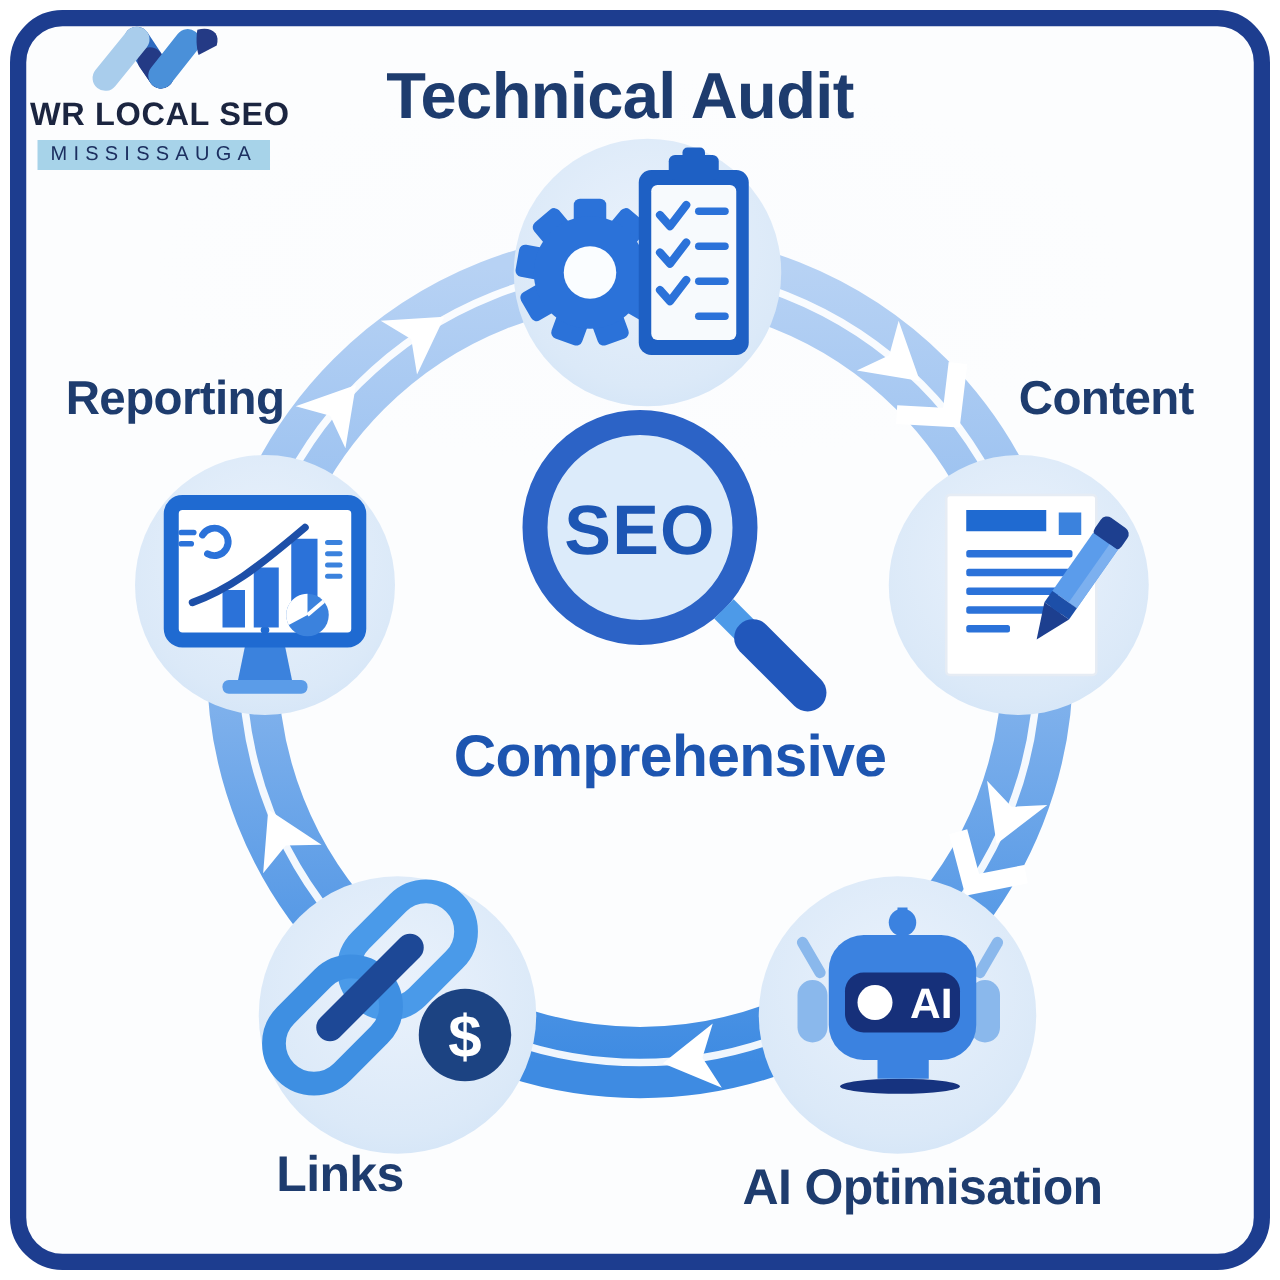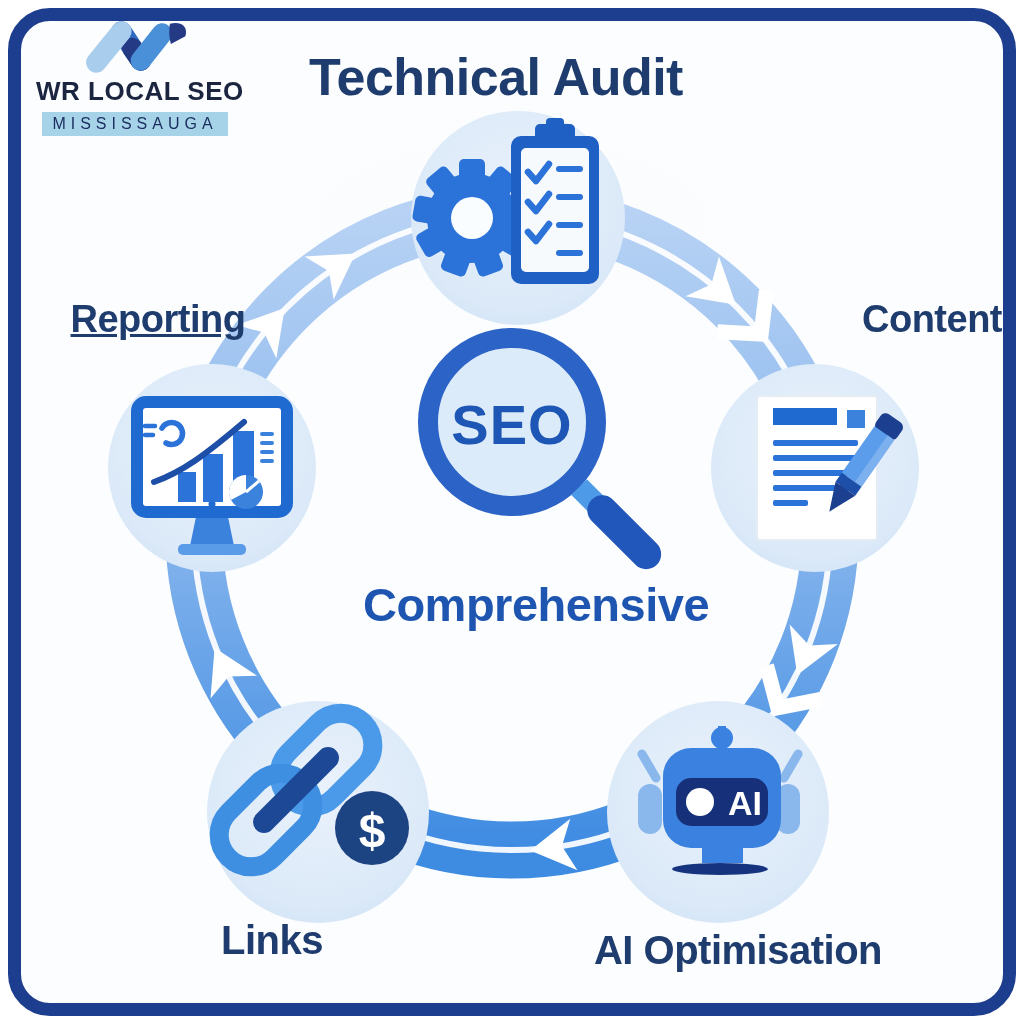--- a/index.html
+++ b/index.html
@@ -19,21 +19,21 @@
   .label {
     position:absolute; transform:translateX(-50%);
     font-weight:bold; font-size:38px; letter-spacing:-0.5px;
     color:#1e3c6e; white-space:nowrap;
   }
   .center-title {
     position:absolute; transform:translateX(-50%); text-align:center;
     font-weight:bold; font-size:47px; line-height:55px; letter-spacing:-0.5px;
     color:#1d55b0; white-space:nowrap;
   }
-  .brand { position:absolute; left:36px; top:16px; width:198px; text-align:center; }
+  .brand { position:absolute; left:24px; top:16px; width:198px; text-align:center; }
   .brand-mark { display:block; margin:0 auto; }
   .brand-name {
     font-weight:bold; font-size:26px; letter-spacing:0.5px;
     color:#1b2540; white-space:nowrap; margin-top:-2px;
   }
   .brand-badge {
     display:inline-block; margin-top:5px; padding:3px 10px;
     background:#a7d3e9; color:#1c2f60;
     font-weight:normal; font-size:16px; letter-spacing:5px; white-space:nowrap;
   }
@@ -221,24 +221,24 @@
         <rect x="-11" y="-14" width="22" height="28" fill="#4d9ae8"></rect>
       </g>
       <g transform="translate(620,528) rotate(-45)">
         <rect x="-15" y="-40" width="30" height="92" rx="15" fill="#2157bb"></rect>
       </g>
       <text x="512" y="424" font-size="56" font-weight="bold" fill="#1d56b4" letter-spacing="1" text-anchor="middle" dominant-baseline="central">SEO</text>
     </g>
   </svg>
 
   <div class="label" style="left:496px; top:47px; font-size:52px;">Technical Audit</div>
-  <div class="label" style="left:932px; top:298px;">Content</div>
+  <div class="label" style="left:885px; top:298px;">Content</div>
   <div class="label" style="left:272px; top:918px; font-size:40px;">Links</div>
   <div class="label" style="left:738px; top:928px; font-size:40px;">AI Optimisation</div>
-  <div class="label" style="left:158px; top:298px;text-decoration:underline;">Reporting</div>
+  <div class="label" style="left:140px; top:298px;">Reporting</div>
 
   <div class="center-title" style="left:536px; top:577px;">
     <div>Comprehensive</div>
   </div>
 
   <div class="brand">
     <svg class="brand-mark" width="118" height="62" viewBox="0 0 120 64">
       <path d="M 46,16 L 66,46" stroke="#2f6bc0" stroke-width="21" stroke-linecap="round" fill="none"></path>
       <path d="M 57,33 L 66,46" stroke="#243a85" stroke-width="21" stroke-linecap="round" fill="none"></path>
       <path d="M 20,48 L 46,16" stroke="#a9cdec" stroke-width="21" stroke-linecap="round" fill="none"></path>

